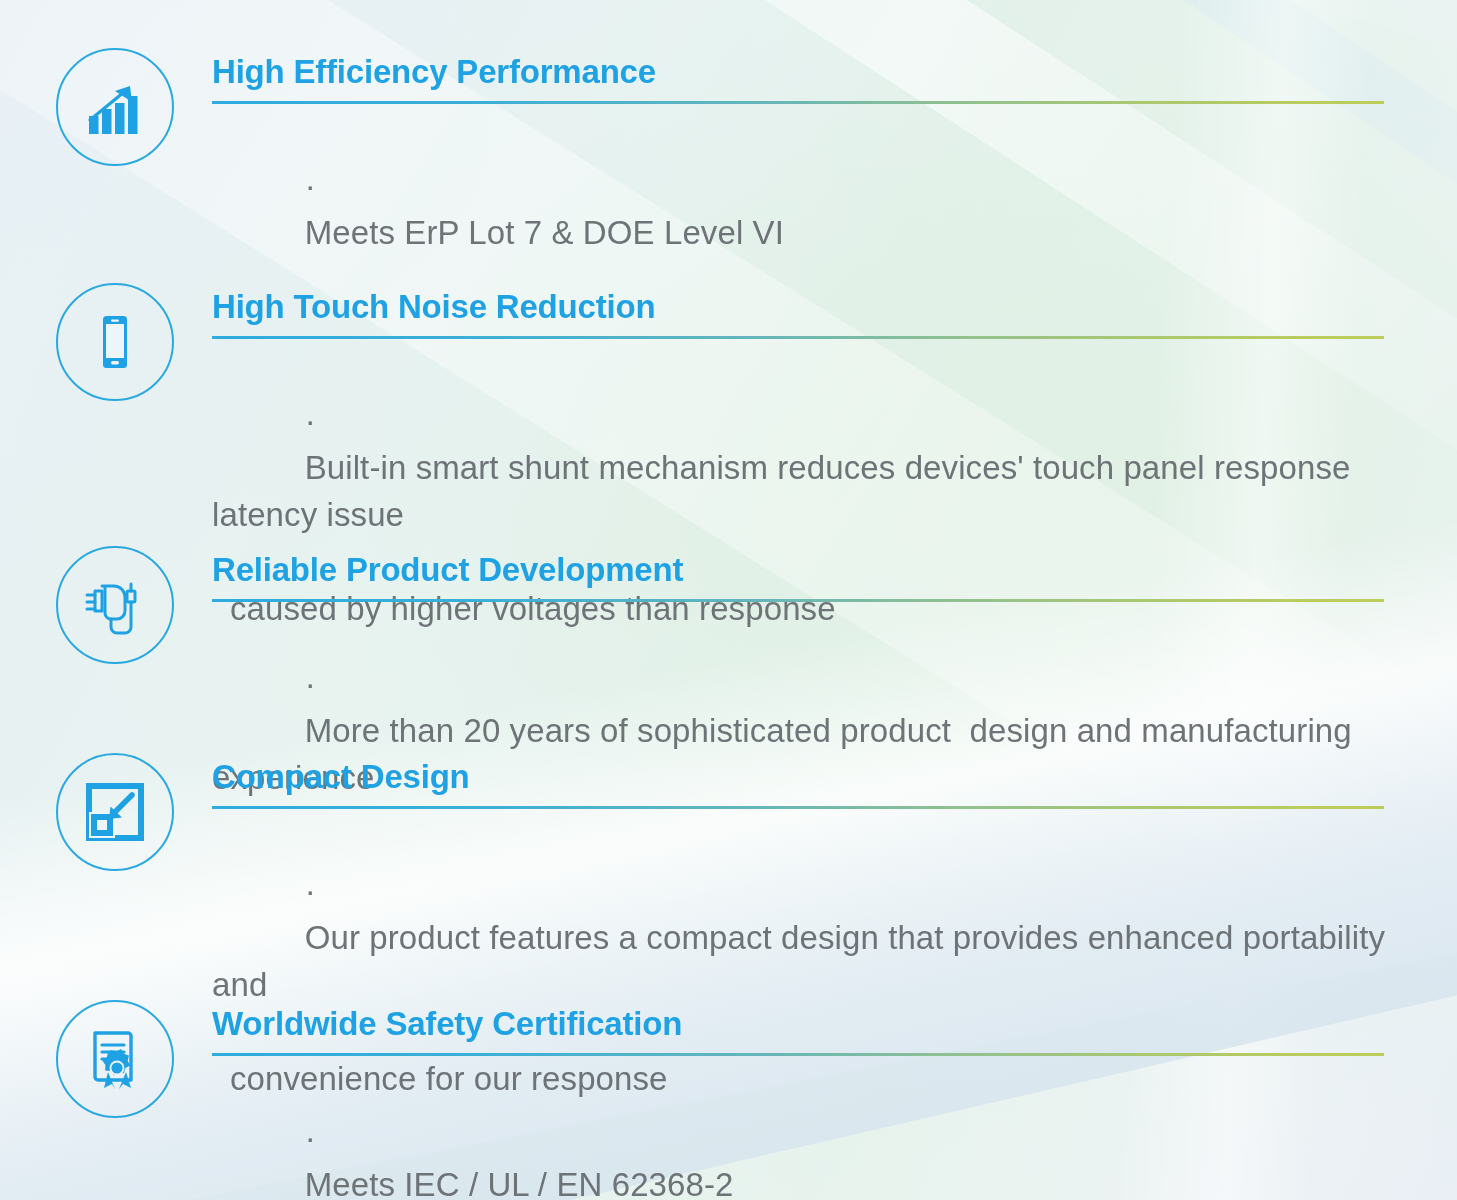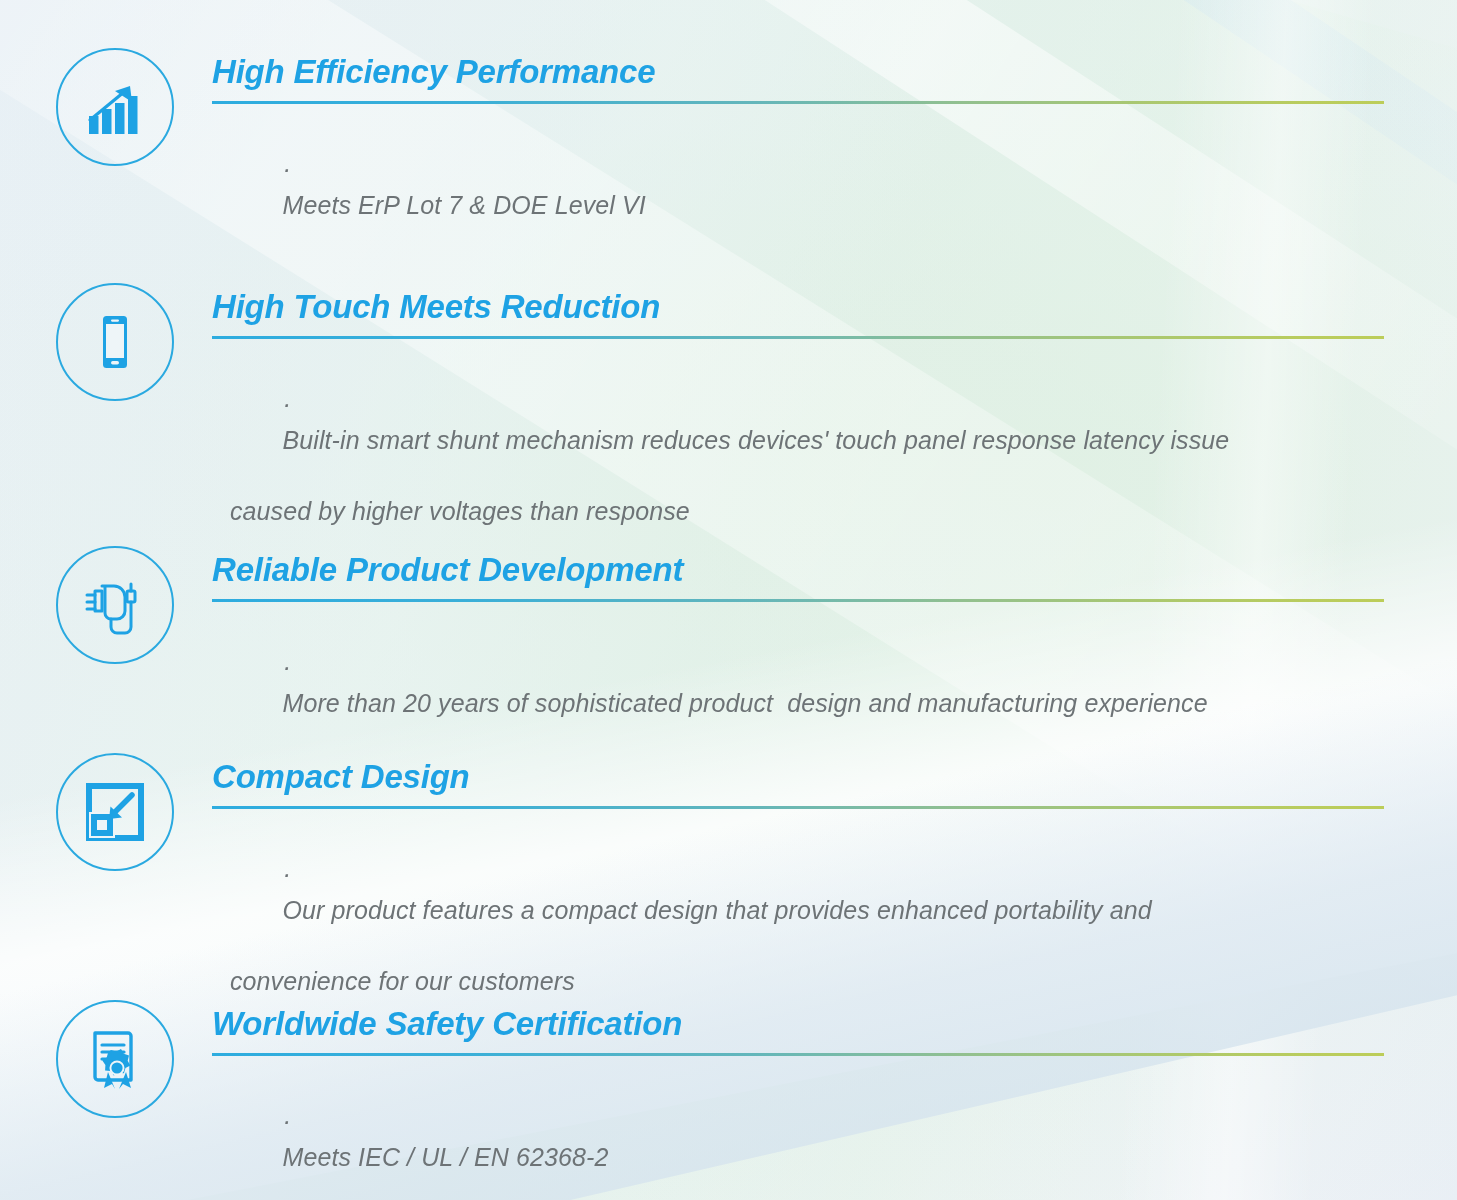--- a/index.html
+++ b/index.html
@@ -80,21 +80,21 @@
     opacity:.8;
   }
   .streak-g {
     left:870px; top:-120px; width:700px; height:1500px;
     transform: rotate(16deg);
     background: linear-gradient(90deg, rgba(230,243,233,0) 0%, rgba(224,241,229,0.55) 50%, rgba(230,243,233,0) 100%);
     opacity:.7;
   }
 
   
-  .page { position:absolute; inset:0;font-style:italic; }
+  .page { position:absolute; inset:0; }
 
   .feature {
     position:absolute;
     display:flex;
     align-items:flex-start;
   }
 
   .icon-wrap {
     width:118px;
     height:118px;
@@ -134,21 +134,21 @@
         #92c08f 64%,
         #abc86f 80%,
         #b9cc5e 93%,
         #bccd59 100%);
   }
 
   .f-lines { margin-top:13px; }
 
   .f-line {
     color:#6d7376;
-    font-size:25px;
+    font-size:33px;
     line-height:1.42;
     letter-spacing:0.1px;
     white-space:pre-wrap;
   }
   .f-line .bullet { margin-right:2px; }
   .f-line .cont { display:block; padding-left:18px; }
 
   
   #feature-0 { top:48px;  left:0; }
   #feature-1 { top:283px; left:0; }
@@ -202,21 +202,21 @@
       <span>
         <svg width="62" height="62" viewBox="0 0 62 62" fill="none">
           <rect x="19" y="5" width="24" height="52" rx="3.5" fill="#1ea2e4"></rect>
           <rect x="22" y="13" width="18" height="34" fill="#eef5f8"></rect>
           <rect x="27" y="8.5" width="8" height="2.2" rx="1.1" fill="#eef5f8"></rect>
           <rect x="27" y="50" width="8" height="3.4" rx="1.7" fill="#eef5f8"></rect>
         </svg>
       </span>
     </div>
     <div class="f-body">
-      <div class="f-title">High Touch Meets Reduction</div>
+      <div class="f-title">High Touch Noise Reduction</div>
       <div class="f-rule"></div>
       <div class="f-lines">
         <div class="f-line">
           <span class="bullet">·</span>
           <span>Built-in smart shunt mechanism reduces devices' touch panel response latency issue</span>
           <span class="cont">caused by higher voltages than response</span>
         </div>
       </div>
     </div>
   </div>
@@ -258,21 +258,21 @@
         </svg>
       </span>
     </div>
     <div class="f-body">
       <div class="f-title">Compact Design</div>
       <div class="f-rule"></div>
       <div class="f-lines">
         <div class="f-line">
           <span class="bullet">·</span>
           <span>Our product features a compact design that provides enhanced portability and</span>
-          <span class="cont">convenience for our customers</span>
+          <span class="cont">convenience for our response</span>
         </div>
       </div>
     </div>
   </div>
 
   <div class="feature" id="feature-4">
     <div class="icon-wrap">
       <span>
         <svg width="62" height="62" viewBox="0 0 62 62" fill="none">
           <path d="M11 5 H44 a3 3 0 0 1 3 3 V52 H14 a3 3 0 0 1 -3 -3 Z" stroke="#1ea2e4" stroke-width="3.4" fill="none" stroke-linejoin="round"></path>

